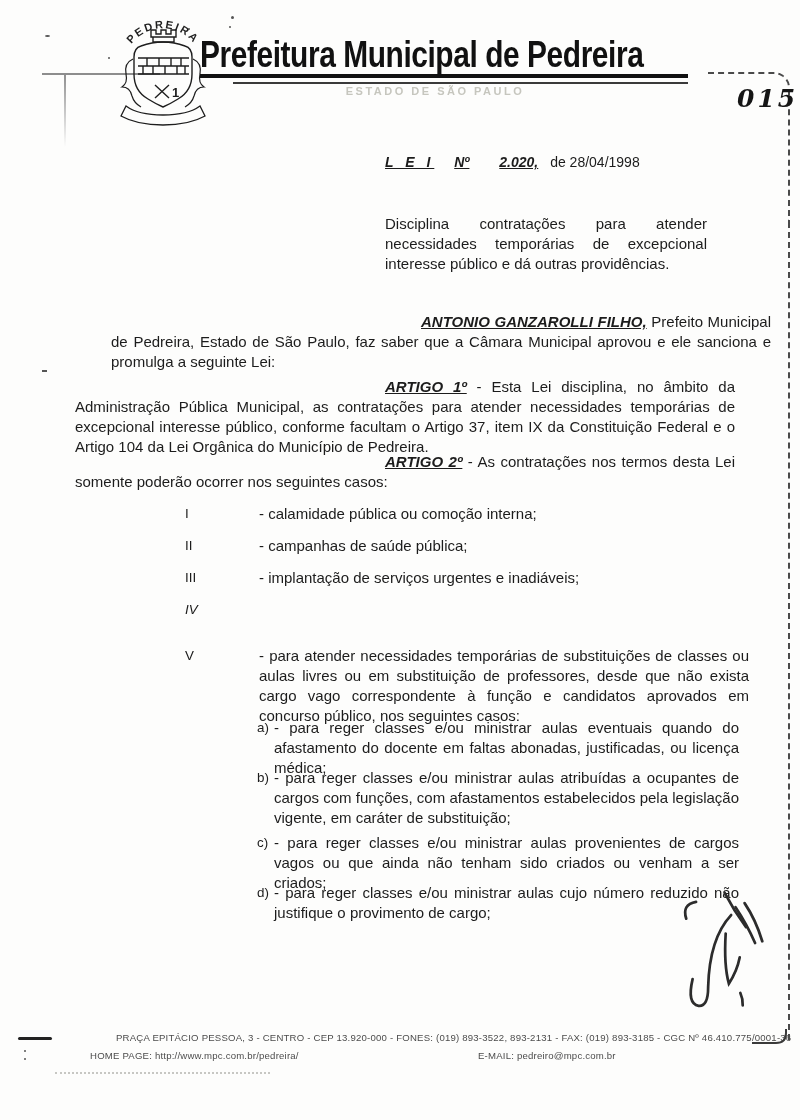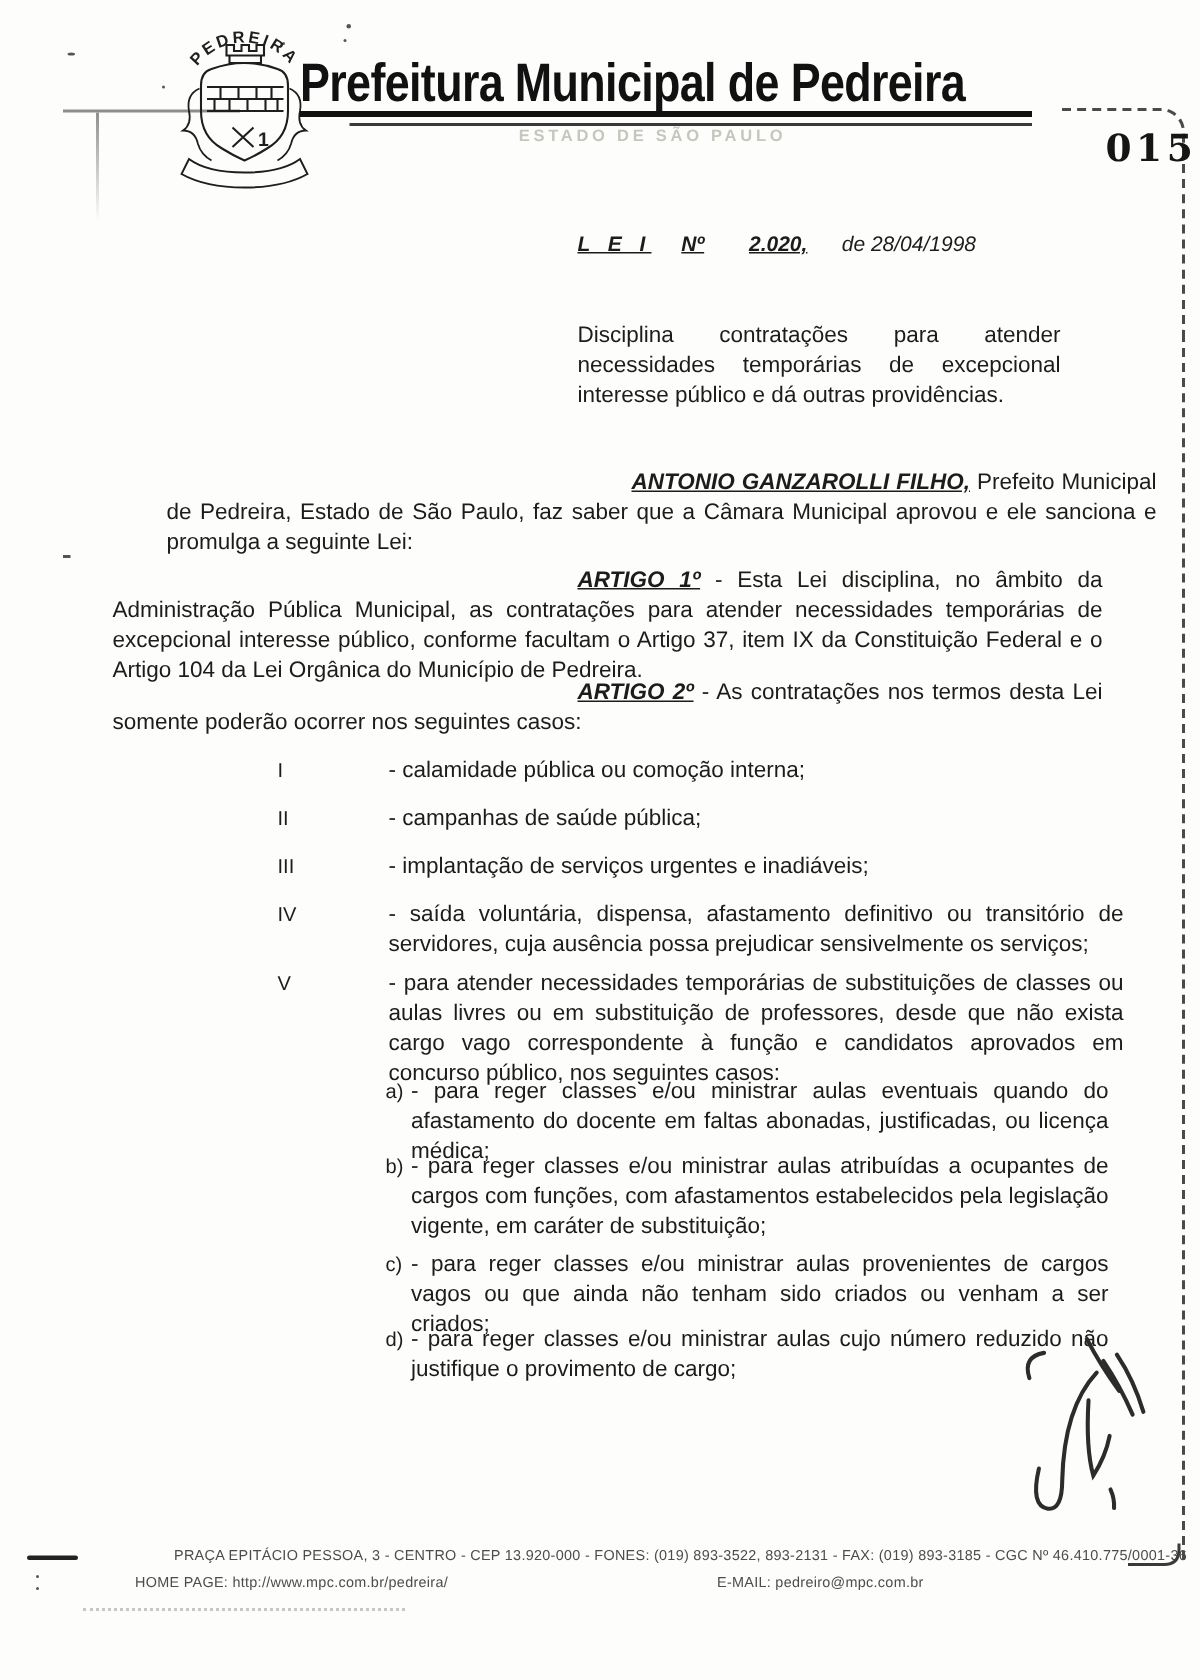--- a/index.html
+++ b/index.html
@@ -88,27 +88,27 @@
     </g>
   </svg>
 
   <div class="abs title" style="left:200px;top:34px;">Prefeitura Municipal de Pedreira</div>
   <div class="abs rule-thick" style="left:200px;top:74px;width:488px;"></div>
   <div class="abs rule-thin" style="left:233px;top:82px;width:455px;"></div>
   <div class="abs subtitle" style="left:330px;top:85px;width:210px;">ESTADO DE SÃO PAULO</div>
 
   <div class="abs dash-corner" style="left:708px;top:72px;width:80px;height:148px;"></div>
   <div class="abs dash-edge" style="left:708px;top:222px;width:80px;height:818px;"></div>
-  <div class="abs stamp" style="left:737px;top:84px;">015</div>
+  <div class="abs stamp" style="left:737px;top:84px;font-style:italic;">015</div>
 
   <div class="abs" style="left:385px;top:154px;font-size:14px;">
     <span class="bi" style="letter-spacing:4px;">L E I</span>
     <span class="bi" style="margin-left:16px;">Nº</span>
     <span class="bi" style="margin-left:26px;">2.020,</span>
-    <span style="margin-left:19px;font-style:italic;">de 28/04/1998</span>
+    <span style="margin-left:8px;">de 28/04/1998</span>
   </div>
 
   <div class="abs bt" style="left:385px;top:214px;width:322px;">Disciplina contratações para atender necessidades temporárias de excepcional interesse público e dá outras providências.</div>
 
   <div class="abs bt indent" style="left:75px;top:312px;width:660px;margin-left:36px;">
     <span class="bi">ANTONIO GANZAROLLI FILHO,</span><span> Prefeito Municipal de Pedreira, Estado de São Paulo, faz saber que a Câmara Municipal aprovou e ele sanciona e promulga a seguinte Lei:</span>
   </div>
 
   <div class="abs bt indent" style="left:75px;top:377px;width:660px;">
     <span class="bi">ARTIGO 1º</span><span> - Esta Lei disciplina, no âmbito da Administração Pública Municipal, as contratações para atender necessidades temporárias de excepcional interesse público, conforme facultam o Artigo 37, item IX da Constituição Federal e o Artigo 104 da Lei Orgânica do Município de Pedreira.</span>
@@ -123,23 +123,22 @@
     <div class="item-text bt">- calamidade pública ou comoção interna;</div>
   </div>
   <div class="abs row" style="left:185px;top:568px;">
     <div class="item-num">III</div>
     <div class="item-text bt">- implantação de serviços urgentes e inadiáveis;</div>
   </div>
   <div class="abs row" style="left:185px;top:536px;">
     <div class="item-num">II</div>
     <div class="item-text bt">- campanhas de saúde pública;</div>
   </div>
-  <div class="abs row" style="left:185px;top:600px;">
+  <div class="abs row" style="left:185px;top:600px;font-style:italic;">
     <div class="item-num">IV</div>
-    <div class="item-text bt">- saída voluntária, dispensa, afastamento definitivo ou transitório de servidores, cuja ausência possa prejudicar sensivelmente os serviços;</div>
   </div>
   <div class="abs row" style="left:185px;top:646px;">
     <div class="item-num">V</div>
     <div class="item-text bt">- para atender necessidades temporárias de substituições de classes ou aulas livres ou em substituição de professores, desde que não exista cargo vago correspondente à função e candidatos aprovados em concurso público, nos seguintes casos:</div>
   </div>
 
   <div class="abs row" style="left:257px;top:718px;">
     <div class="sub-letter">a)</div>
     <div class="sub-text bt">- para reger classes e/ou ministrar aulas eventuais quando do afastamento do docente em faltas abonadas, justificadas, ou licença médica;</div>
   </div>

